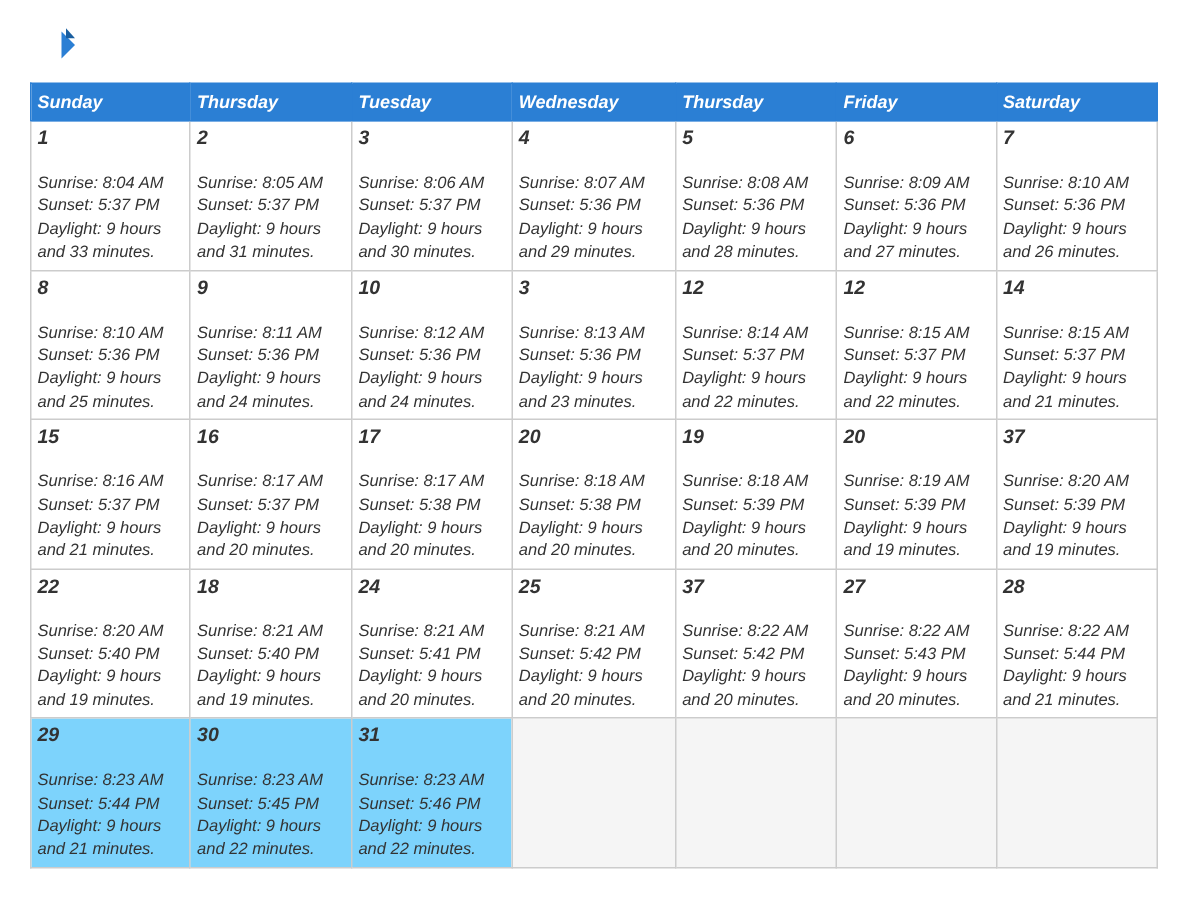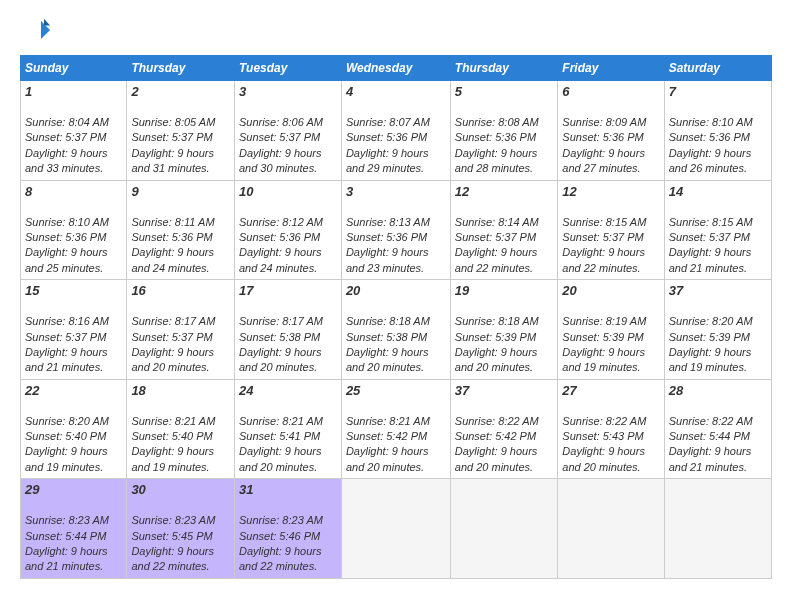--- a/index.html
+++ b/index.html
@@ -75,21 +75,21 @@
     }
     .calendar td {
       border: 1px solid #ccc;
       vertical-align: top;
       padding: 3px 4px;
       width: 113px;
       height: 78px;
       background: #fff;
     }
     .calendar tr:last-child td {
-      background: #c4b5fd;
+      background: #7dd3fc;
     }
     .day-num {
       font-size: 13px;
       font-weight: bold;
       color: #333;
       display: block;
       margin-bottom: 2px;
     }
     .day-info {
       font-size: 11px;

